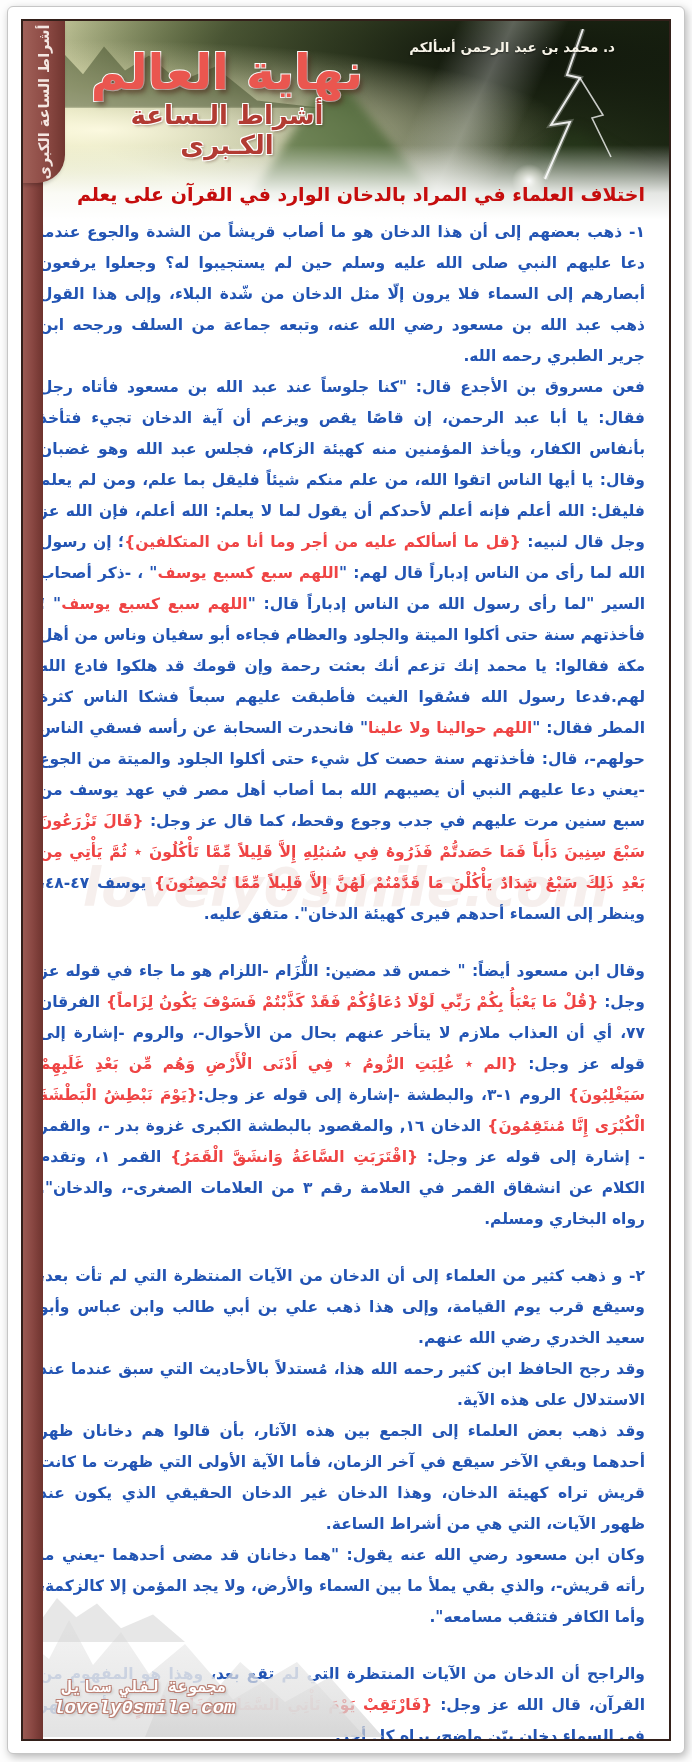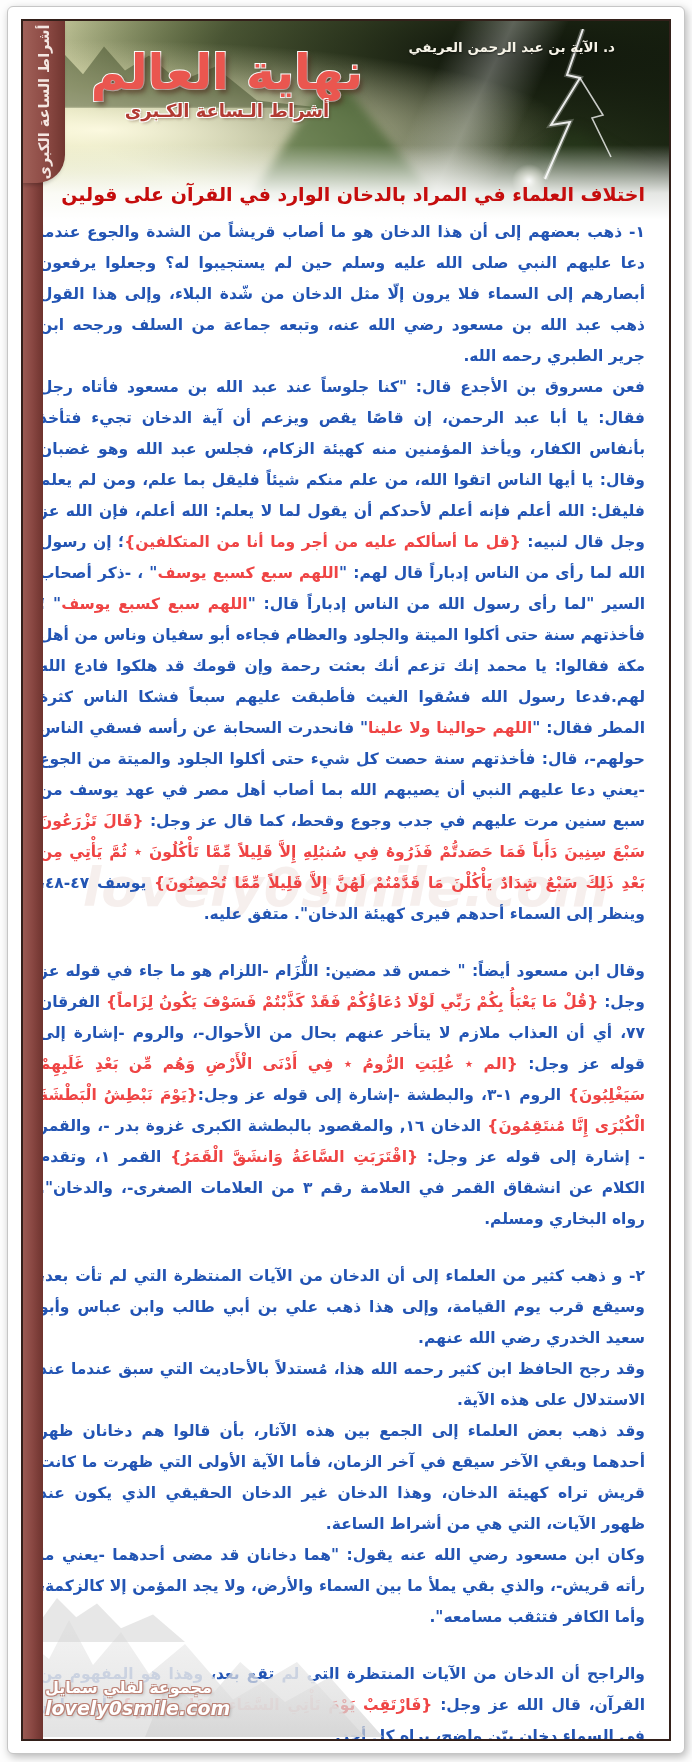--- a/index.html
+++ b/index.html
@@ -17,21 +17,21 @@
   .beam{position:absolute;top:-30px;left:160px;width:560px;height:280px;background:linear-gradient(115deg,transparent 42%,rgba(255,255,255,.30) 50%,transparent 58%);}
   .ridge-top{position:absolute;top:12px;left:0;width:300px;height:75px;background:#33401f;opacity:.45;filter:blur(1px);
     clip-path:polygon(0 100%,0 45%,7% 60%,13% 25%,20% 55%,27% 18%,34% 50%,42% 30%,52% 65%,64% 45%,78% 90%,100% 100%);}
   .peak{position:absolute;bottom:18px;left:225px;width:0;height:0;border-left:85px solid transparent;border-right:105px solid transparent;border-bottom:130px solid rgba(58,92,38,.60);filter:blur(5px);}
   .peak2{position:absolute;bottom:10px;left:430px;width:0;height:0;border-left:120px solid transparent;border-right:140px solid transparent;border-bottom:80px solid rgba(40,62,28,.45);filter:blur(7px);}
   .star{position:absolute;top:140px;right:120px;width:40px;height:40px;background:radial-gradient(circle,rgba(255,255,255,.95) 0%,rgba(255,255,240,.5) 25%,transparent 60%);}
   .header-photo::after{content:"";position:absolute;left:0;right:0;bottom:0;height:74px;background:linear-gradient(to bottom,transparent,rgba(255,255,255,.88) 65%,#ffffff);}
   .author{position:absolute;top:18px;right:54px;z-index:4;color:#f7f4e8;font-size:13.5px;font-weight:bold;text-shadow:0 1px 2px rgba(0,0,0,.55);}
   .title-block{position:absolute;left:16px;top:26px;width:288px;text-align:center;z-index:3;margin-left:44px;}
   .main-title{font-size:49px;font-weight:bold;color:#ea564f;-webkit-text-stroke:2px #ffffff;paint-order:stroke fill;text-shadow:3px 4px 5px rgba(70,25,15,.5);line-height:1.05;}
-  .sub-title{font-size:18px;font-weight:bold;color:#b23b33;margin-top:2px;text-shadow:-1px -1px 0 #fff,1px -1px 0 #fff,-1px 1px 0 #fff,1px 1px 0 #fff,2px 2px 3px rgba(70,25,15,.35);}
+  .sub-title{font-size:26px;font-weight:bold;color:#b23b33;margin-top:2px;text-shadow:-1px -1px 0 #fff,1px -1px 0 #fff,-1px 1px 0 #fff,1px 1px 0 #fff,2px 2px 3px rgba(70,25,15,.35);}
   .lightning{position:absolute;top:8px;right:28px;z-index:2;opacity:.95;}
 
   
   .ribbon-strip{position:absolute;top:0;bottom:0;left:0;width:20px;z-index:5;background:linear-gradient(to right,#9a5a52 0%,#8a4843 45%,#6e332e 100%);}
   .ribbon-tab{position:absolute;top:0;left:0;width:42px;height:162px;z-index:6;background:linear-gradient(to right,#a06058 0%,#8c4a44 55%,#713630 100%);border-bottom-right-radius:28px;box-shadow:-2px 2px 4px rgba(0,0,0,.25);}
   .ribbon-label{position:absolute;left:-60px;top:60px;width:162px;height:42px;line-height:42px;text-align:center;transform:rotate(-90deg);color:#f4e6e1;font-size:14.5px;font-weight:bold;white-space:nowrap;direction:rtl;}
 
   
   .section-heading{position:relative;z-index:3;margin:-36px 0 0;padding:0 24px 0 16px;text-align:right;font-size:19px;font-weight:bold;color:#c50d0d;}
   .article-body{position:relative;z-index:2;margin-top:12px;padding:0 24px 0 16px;color:#2355b4;font-size:15.5px;font-weight:bold;line-height:31px;text-align:justify;}
@@ -43,21 +43,21 @@
   .watermark{position:absolute;top:835px;left:0;width:100%;text-align:center;z-index:1;font-size:54px;font-style:italic;font-weight:bold;color:rgba(186,128,118,.13);direction:ltr;pointer-events:none;}
 
   
   .footer-art{position:absolute;bottom:2px;left:2px;width:430px;height:160px;z-index:3;pointer-events:none;}
   .m1{position:absolute;bottom:0;left:0;width:400px;height:150px;background:linear-gradient(to top,#dedede,#f7f7f7);opacity:.85;
       clip-path:polygon(0 100%,0 35%,6% 48%,11% 22%,17% 52%,24% 30%,31% 58%,40% 38%,52% 75%,68% 50%,85% 100%);}
   .m2{position:absolute;bottom:0;left:120px;width:280px;height:100px;background:linear-gradient(to top,#d2d2d2,#efefef);opacity:.7;
       clip-path:polygon(0 100%,8% 45%,20% 70%,34% 25%,50% 65%,66% 40%,85% 100%);}
   .m3{position:absolute;bottom:95px;left:0;width:160px;height:55px;background:#cfcfcf;opacity:.5;
       clip-path:polygon(0 100%,0 40%,10% 60%,20% 20%,32% 55%,45% 30%,60% 75%,80% 50%,100% 100%);}
-  .credit{position:absolute;bottom:20px;left:22px;z-index:4;text-align:left;direction:rtl;}
+  .credit{position:absolute;bottom:20px;left:30px;z-index:4;text-align:center;direction:rtl;font-family:Liberation Mono, monospace;}
   .credit .line1{font-size:16px;font-weight:bold;color:#ffffff;text-shadow:-1px -1px 0 #bc8276,1px -1px 0 #bc8276,-1px 1px 0 #bc8276,1px 1px 0 #bc8276,2px 2px 3px rgba(0,0,0,.18);}
   .credit .line2{font-size:19px;font-weight:bold;font-style:italic;color:#ffffff;direction:ltr;text-shadow:-1px -1px 0 #bc8276,1px -1px 0 #bc8276,-1px 1px 0 #bc8276,1px 1px 0 #bc8276,2px 2px 3px rgba(0,0,0,.18);}
 </style>
 </head>
 <body>
 
 <div class="page">
   <div class="card">
     <div class="content">
 
@@ -65,33 +65,33 @@
         <div class="beam"></div>
         <div class="ridge-top"></div>
         <div class="peak"></div>
         <div class="peak2"></div>
         <div class="star"></div>
         <svg class="lightning" width="120" height="155" viewBox="0 0 120 155">
           <polyline points="62,0 46,46 59,49 30,96 49,93 24,150" fill="none" stroke="#ffffff" stroke-width="5" opacity="0.25"></polyline>
           <polyline points="62,0 46,46 59,49 30,96 49,93 24,150" fill="none" stroke="#ffffff" stroke-width="2" opacity="0.95"></polyline>
           <polyline points="59,49 82,86 71,89 90,128" fill="none" stroke="#ffffff" stroke-width="1.6" opacity="0.8"></polyline>
         </svg>
-        <div class="author">د. الآية بن عبد الرحمن العريفي</div>
+        <div class="author">د. محمد بن عبد الرحمن أسألكم</div>
         <div class="title-block">
           <div class="main-title">نهاية العالم</div>
           <div class="sub-title">أشراط الـساعة الكـبرى</div>
         </div>
       </div>
 
       <div class="ribbon-strip"></div>
       <div class="ribbon-tab">
         <div class="ribbon-label">أشراط الساعة الكبرى</div>
       </div>
 
-      <h2 class="section-heading">اختلاف العلماء في المراد بالدخان الوارد في القرآن على قولين</h2>
+      <h2 class="section-heading">اختلاف العلماء في المراد بالدخان الوارد في القرآن على يعلم</h2>
 
       <div class="article-body">
           <p class=""><span class="normal">١- ذهب بعضهم إلى أن هذا الدخان هو ما أصاب قريشاً من الشدة والجوع عندما دعا عليهم النبي صلى الله عليه وسلم حين لم يستجيبوا له؟ وجعلوا يرفعون أبصارهم إلى السماء فلا يرون إلّا مثل الدخان من شّدة البلاء، وإلى هذا القول ذهب عبد الله بن مسعود رضي الله عنه، وتبعه جماعة من السلف ورجحه ابن جرير الطبري رحمه الله.</span></p>
           <p class=""><span class="normal">فعن مسروق بن الأجدع قال: "كنا جلوساً عند عبد الله بن مسعود فأتاه رجل فقال: يا أبا عبد الرحمن، إن قاصًا يقص ويزعم أن آية الدخان تجيء فتأخذ بأنفاس الكفار، ويأخذ المؤمنين منه كهيئة الزكام، فجلس عبد الله وهو غضبان وقال: يا أيها الناس اتقوا الله، من علم منكم شيئاً فليقل بما علم، ومن لم يعلم فليقل: الله أعلم فإنه أعلم لأحدكم أن يقول لما لا يعلم: الله أعلم، فإن الله عز وجل قال لنبيه: </span><span class="quran">{قل ما أسألكم عليه من أجر وما أنا من المتكلفين}</span><span class="normal">؛ إن رسول الله لما رأى من الناس إدباراً قال لهم: "</span><span class="dua">اللهم سبع كسبع يوسف</span><span class="normal">" ، -ذكر أصحاب السير "لما رأى رسول الله من الناس إدباراً قال: "</span><span class="dua">اللهم سبع كسبع يوسف</span><span class="normal">" ؛ فأخذتهم سنة حتى أكلوا الميتة والجلود والعظام فجاءه أبو سفيان وناس من أهل مكة فقالوا: يا محمد إنك تزعم أنك بعثت رحمة وإن قومك قد هلكوا فادع الله لهم.فدعا رسول الله فسُقوا الغيث فأطبقت عليهم سبعاً فشكا الناس كثرة المطر فقال: "</span><span class="dua">اللهم حوالينا ولا علينا</span><span class="normal">" فانحدرت السحابة عن رأسه فسقي الناس حولهم-، قال: فأخذتهم سنة حصت كل شيء حتى أكلوا الجلود والميتة من الجوع -يعني دعا عليهم النبي أن يصيبهم الله بما أصاب أهل مصر في عهد يوسف من سبع سنين مرت عليهم في جدب وجوع وقحط، كما قال عز وجل: </span><span class="quran">{قَالَ تَزْرَعُونَ سَبْعَ سِنِينَ دَأَباً فَمَا حَصَدتُّمْ فَذَرُوهُ فِي سُنبُلِهِ إِلاَّ قَلِيلاً مِّمَّا تَأْكُلُونَ ٭ ثُمَّ يَأْتِي مِن بَعْدِ ذَلِكَ سَبْعٌ شِدَادٌ يَأْكُلْنَ مَا قَدَّمْتُمْ لَهُنَّ إِلاَّ قَلِيلاً مِّمَّا تُحْصِنُونَ}</span><span class="normal"> يوسف ٤٧-٤٨، وينظر إلى السماء أحدهم فيرى كهيئة الدخان". متفق عليه.</span></p>
           <p class="gap"><span class="normal">وقال ابن مسعود أيضاً: " خمس قد مضين: اللُّزَام -اللزام هو ما جاء في قوله عز وجل: </span><span class="quran">{قُلْ مَا يَعْبَأُ بِكُمْ رَبِّي لَوْلَا دُعَاؤُكُمْ فَقَدْ كَذَّبْتُمْ فَسَوْفَ يَكُونُ لِزَاماً}</span><span class="normal"> الفرقان ٧٧، أي أن العذاب ملازم لا يتأخر عنهم بحال من الأحوال-، والروم -إشارة إلى قوله عز وجل: </span><span class="quran">{الم ٭ غُلِبَتِ الرُّومُ ٭ فِي أَدْنَى الْأَرْضِ وَهُم مِّن بَعْدِ غَلَبِهِمْ سَيَغْلِبُونَ}</span><span class="normal"> الروم ١-٣، والبطشة -إشارة إلى قوله عز وجل:</span><span class="quran">{يَوْمَ نَبْطِشُ الْبَطْشَةَ الْكُبْرَى إِنَّا مُنتَقِمُونَ}</span><span class="normal"> الدخان ١٦, والمقصود بالبطشة الكبرى غزوة بدر -، والقمر - إشارة إلى قوله عز وجل: </span><span class="quran">{اقْتَرَبَتِ السَّاعَةُ وَانشَقَّ الْقَمَرُ}</span><span class="normal"> القمر ١، وتقدم الكلام عن انشقاق القمر في العلامة رقم ٣ من العلامات الصغرى-، والدخان". رواه البخاري ومسلم.</span></p>
           <p class="gap"><span class="normal">٢- و ذهب كثير من العلماء إلى أن الدخان من الآيات المنتظرة التي لم تأت بعد، وسيقع قرب يوم القيامة، وإلى هذا ذهب علي بن أبي طالب وابن عباس وأبو سعيد الخدري رضي الله عنهم.</span></p>
           <p class=""><span class="normal">وقد رجح الحافظ ابن كثير رحمه الله هذا، مُستدلاً بالأحاديث التي سبق عندما عند الاستدلال على هذه الآية.</span></p>
           <p class=""><span class="normal">وقد ذهب بعض العلماء إلى الجمع بين هذه الآثار، بأن قالوا هم دخانان ظهر أحدهما وبقي الآخر سيقع في آخر الزمان، فأما الآية الأولى التي ظهرت ما كانت قريش تراه كهيئة الدخان، وهذا الدخان غير الدخان الحقيقي الذي يكون عند ظهور الآيات، التي هي من أشراط الساعة.</span></p>
           <p class=""><span class="normal">وكان ابن مسعود رضي الله عنه يقول: "هما دخانان قد مضى أحدهما -يعني ما رأته قريش-، والذي بقي يملأ ما بين السماء والأرض، ولا يجد المؤمن إلا كالزكمة، وأما الكافر فتثقب مسامعه".</span></p>
           <p class="gap"><span class="normal">والراجح أن الدخان من الآيات المنتظرة التي لم تقع بعد، وهذا هو المفهوم من القرآن، قال الله عز وجل: </span><span class="quran">{فَارْتَقِبْ يَوْمَ تَأْتِي السَّمَاء بِدُخَانٍ مُّبِينٍ}</span><span class="normal">، أي يظهر في السماء دخان بيّن واضح، يراه كل أحد.</span></p>

